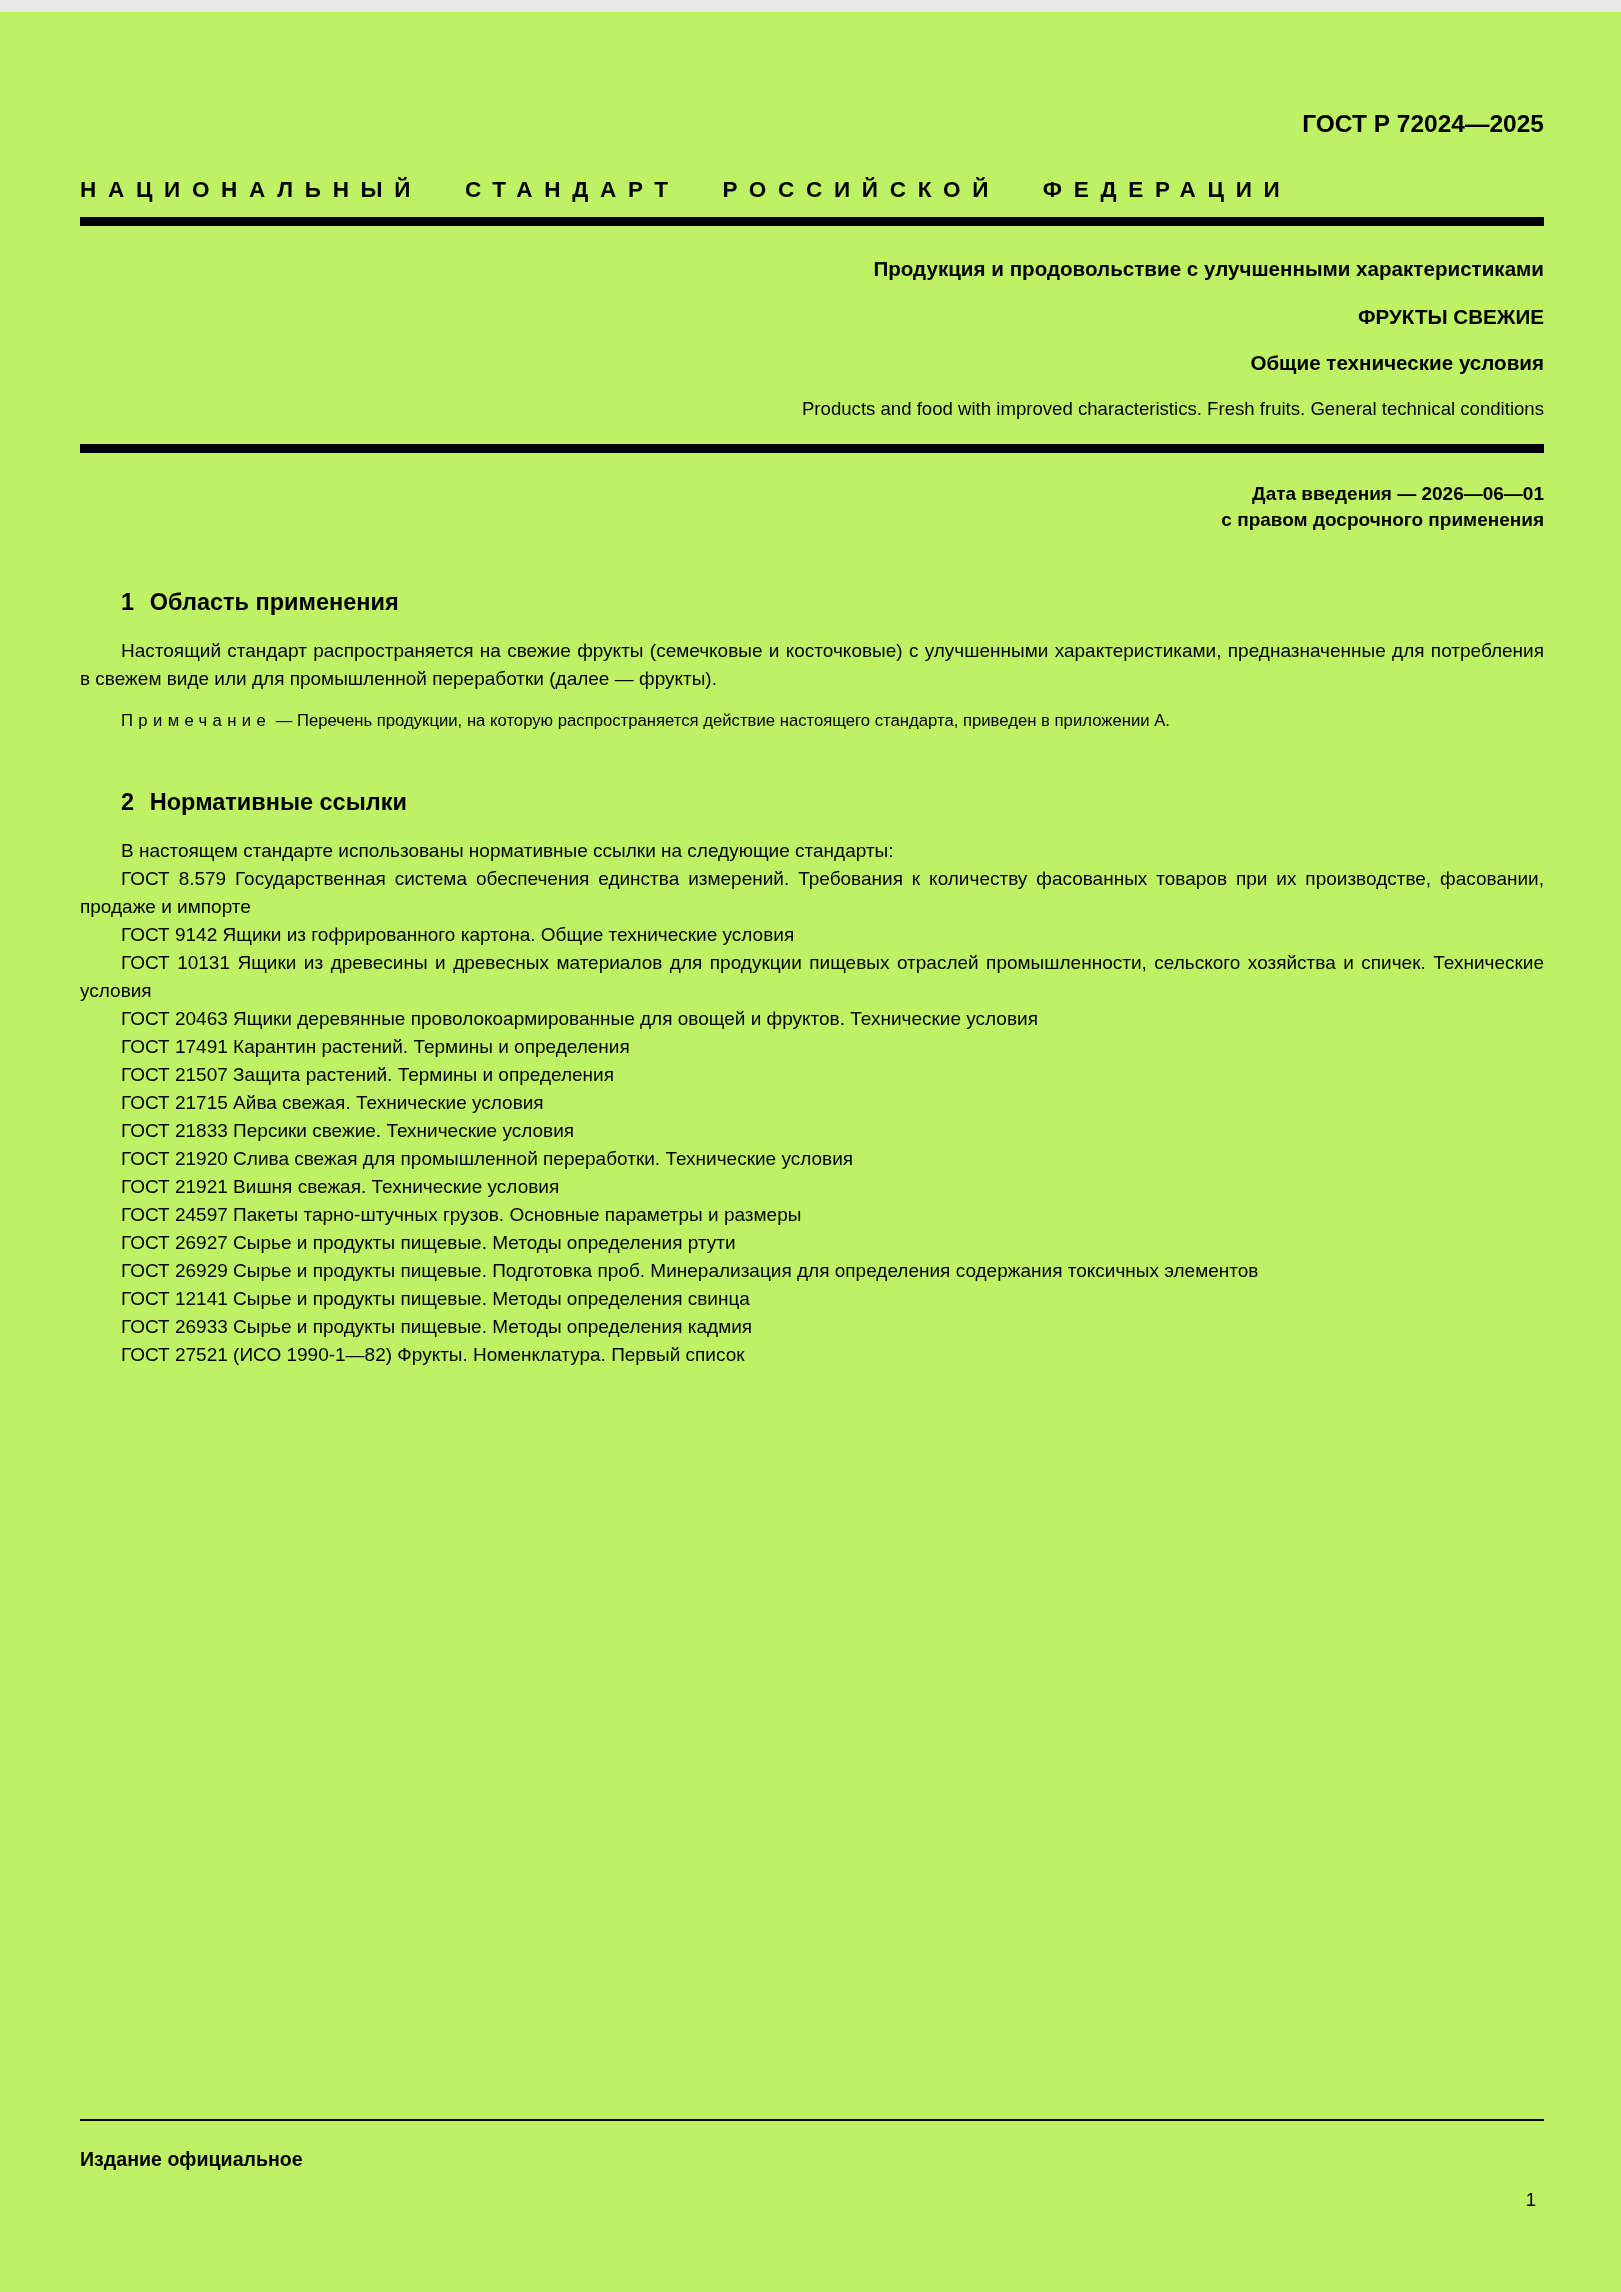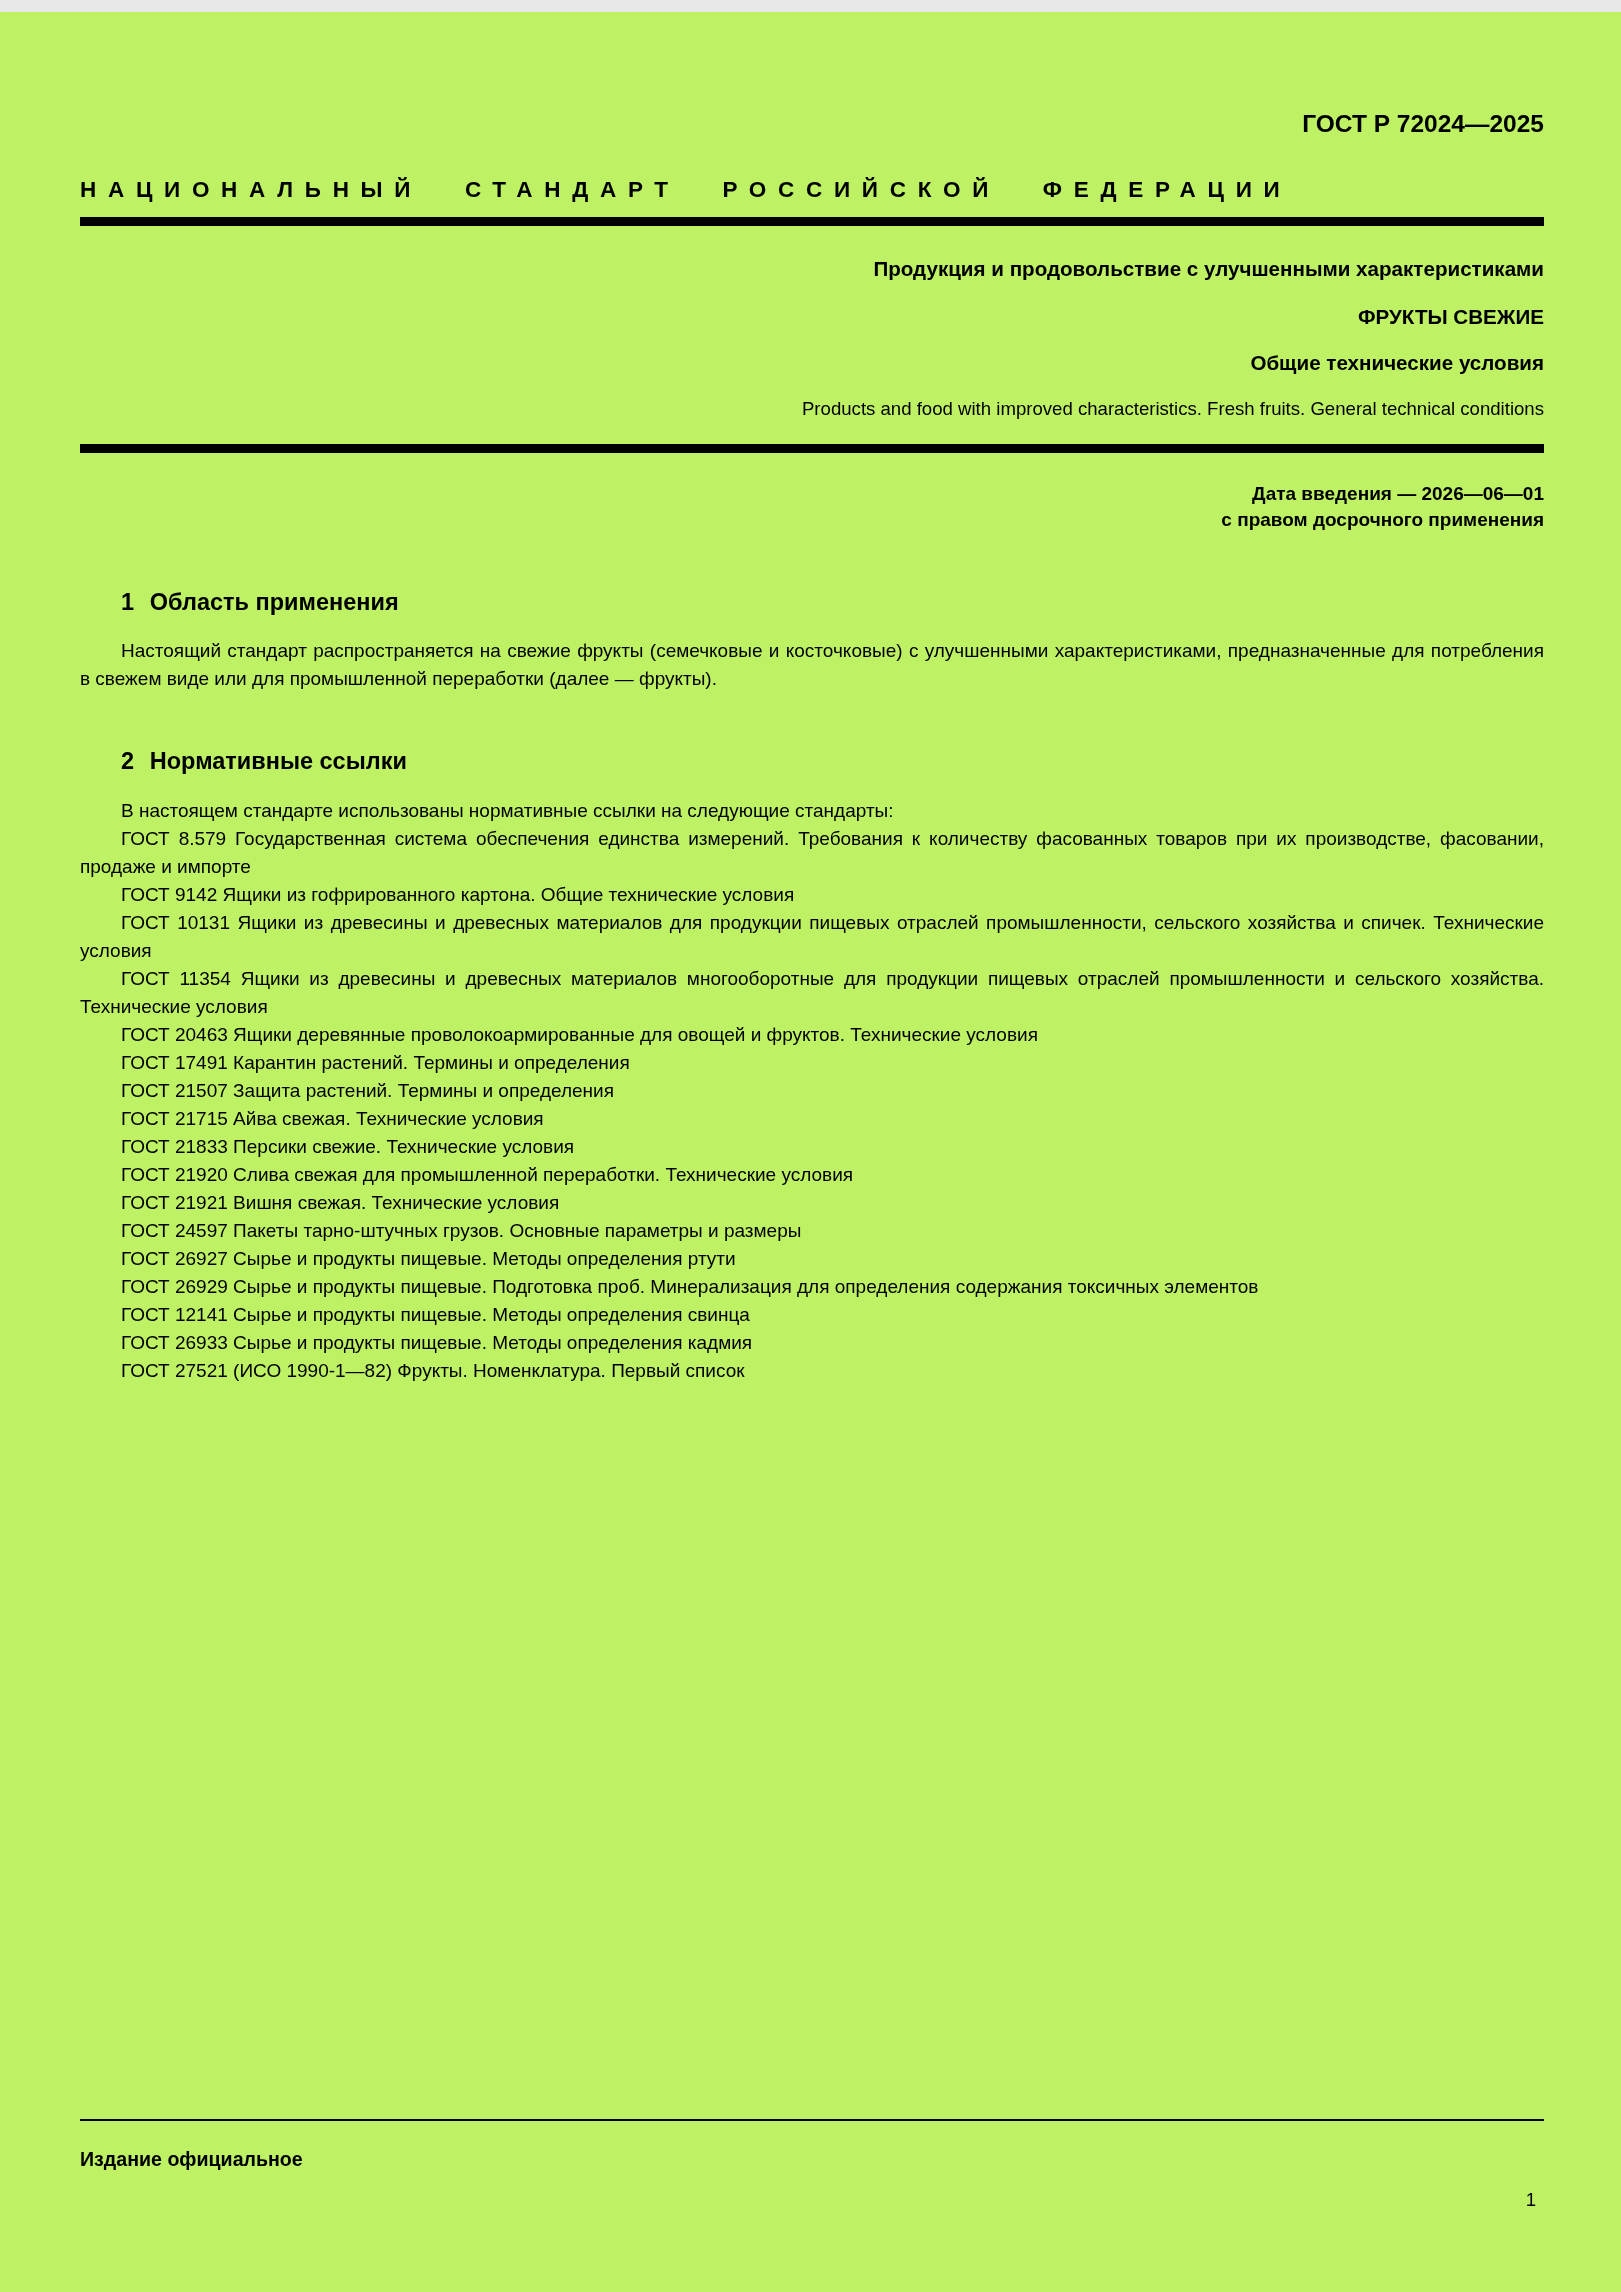--- a/index.html
+++ b/index.html
@@ -127,32 +127,34 @@
       <p>Дата введения — 2026—06—01</p>
       <p>с правом досрочного применения</p>
     </div>
 
     <h2 class="section-heading">
       <span class="sec-num">1</span><span>Область применения</span>
     </h2>
 
     <p class="body-para">Настоящий стандарт распространяется на свежие фрукты (семечковые и косточковые) с улучшенными характеристиками, предназначенные для потребления в свежем виде или для промышленной переработки (далее — фрукты).</p>
 
+    <p class="note">
+      <span class="note-label">Примечание</span><span> — Перечень продукции, на которую распространяется действие настоящего стандарта, приведен в приложении А.</span>
+    </p>
 
     <h2 class="section-heading">
       <span class="sec-num">2</span><span>Нормативные ссылки</span>
     </h2>
 
     <p class="body-para">В настоящем стандарте использованы нормативные ссылки на следующие стандарты:</p>
 
     <div class="refs">
         <p class="ref-para">ГОСТ 8.579 Государственная система обеспечения единства измерений. Требования к количеству фасованных товаров при их производстве, фасовании, продаже и импорте</p>
         <p class="ref-para">ГОСТ 9142 Ящики из гофрированного картона. Общие технические условия</p>
         <p class="ref-para">ГОСТ 10131 Ящики из древесины и древесных материалов для продукции пищевых отраслей промышленности, сельского хозяйства и спичек. Технические условия</p>
-        <p class="ref-para">ГОСТ 11354 Ящики из древесины и древесных материалов многооборотные для продукции пищевых отраслей промышленности и сельского хозяйства. Технические условия</p>
         <p class="ref-para">ГОСТ 20463 Ящики деревянные проволокоармированные для овощей и фруктов. Технические условия</p>
         <p class="ref-para">ГОСТ 17491 Карантин растений. Термины и определения</p>
         <p class="ref-para">ГОСТ 21507 Защита растений. Термины и определения</p>
         <p class="ref-para">ГОСТ 21715 Айва свежая. Технические условия</p>
         <p class="ref-para">ГОСТ 21833 Персики свежие. Технические условия</p>
         <p class="ref-para">ГОСТ 21920 Слива свежая для промышленной переработки. Технические условия</p>
         <p class="ref-para">ГОСТ 21921 Вишня свежая. Технические условия</p>
         <p class="ref-para">ГОСТ 24597 Пакеты тарно-штучных грузов. Основные параметры и размеры</p>
         <p class="ref-para">ГОСТ 26927 Сырье и продукты пищевые. Методы определения ртути</p>
         <p class="ref-para">ГОСТ 26929 Сырье и продукты пищевые. Подготовка проб. Минерализация для определения содержания токсичных элементов</p>

